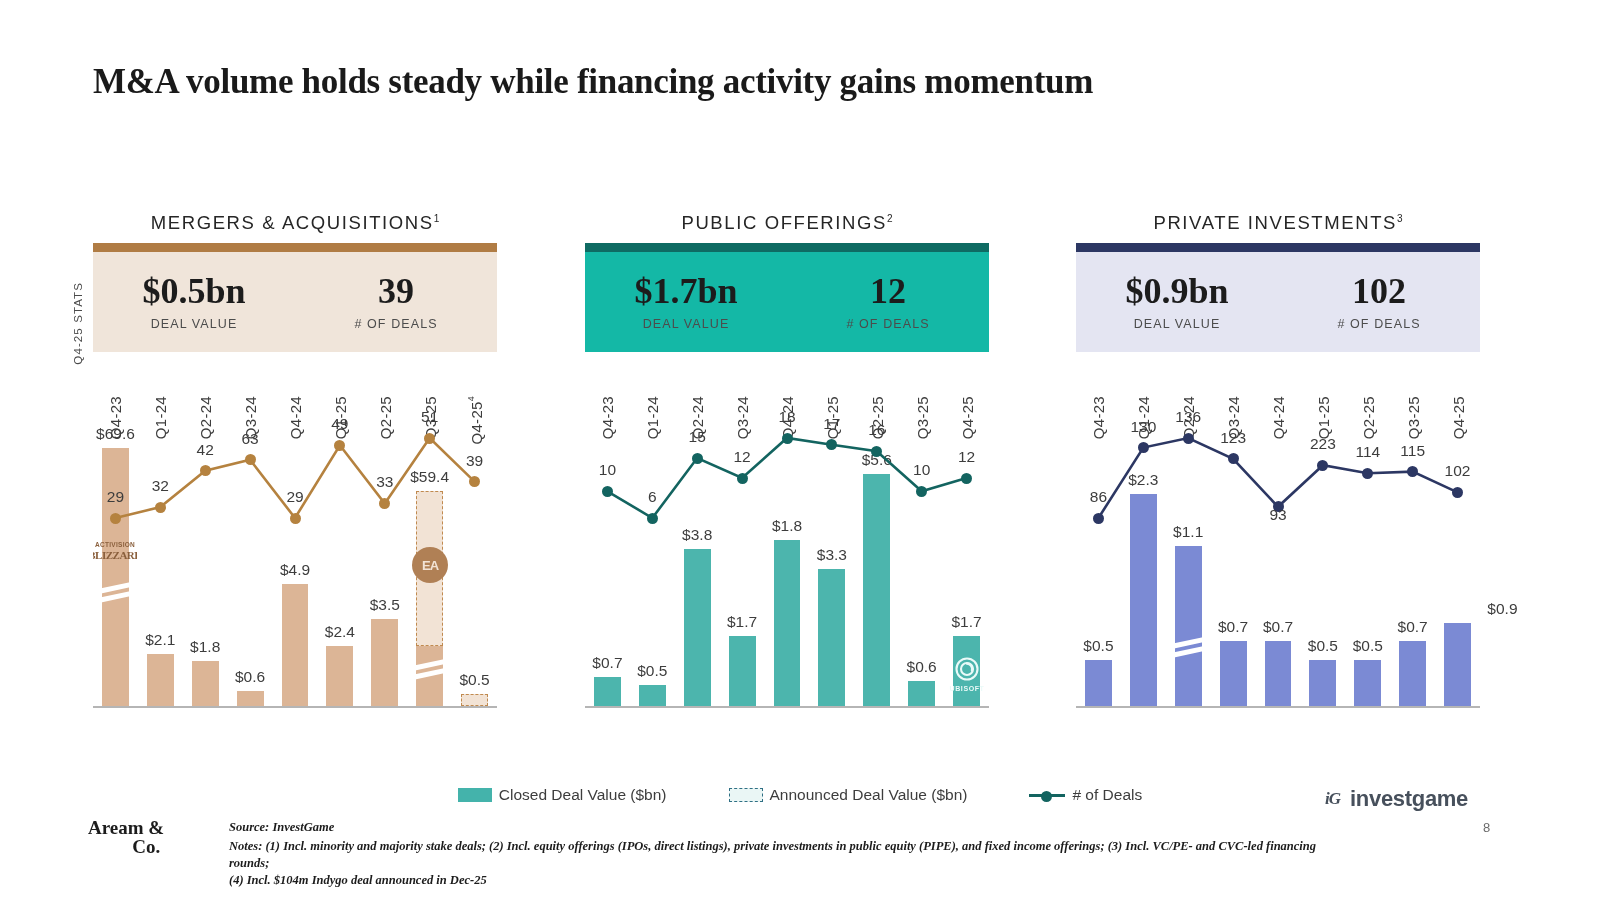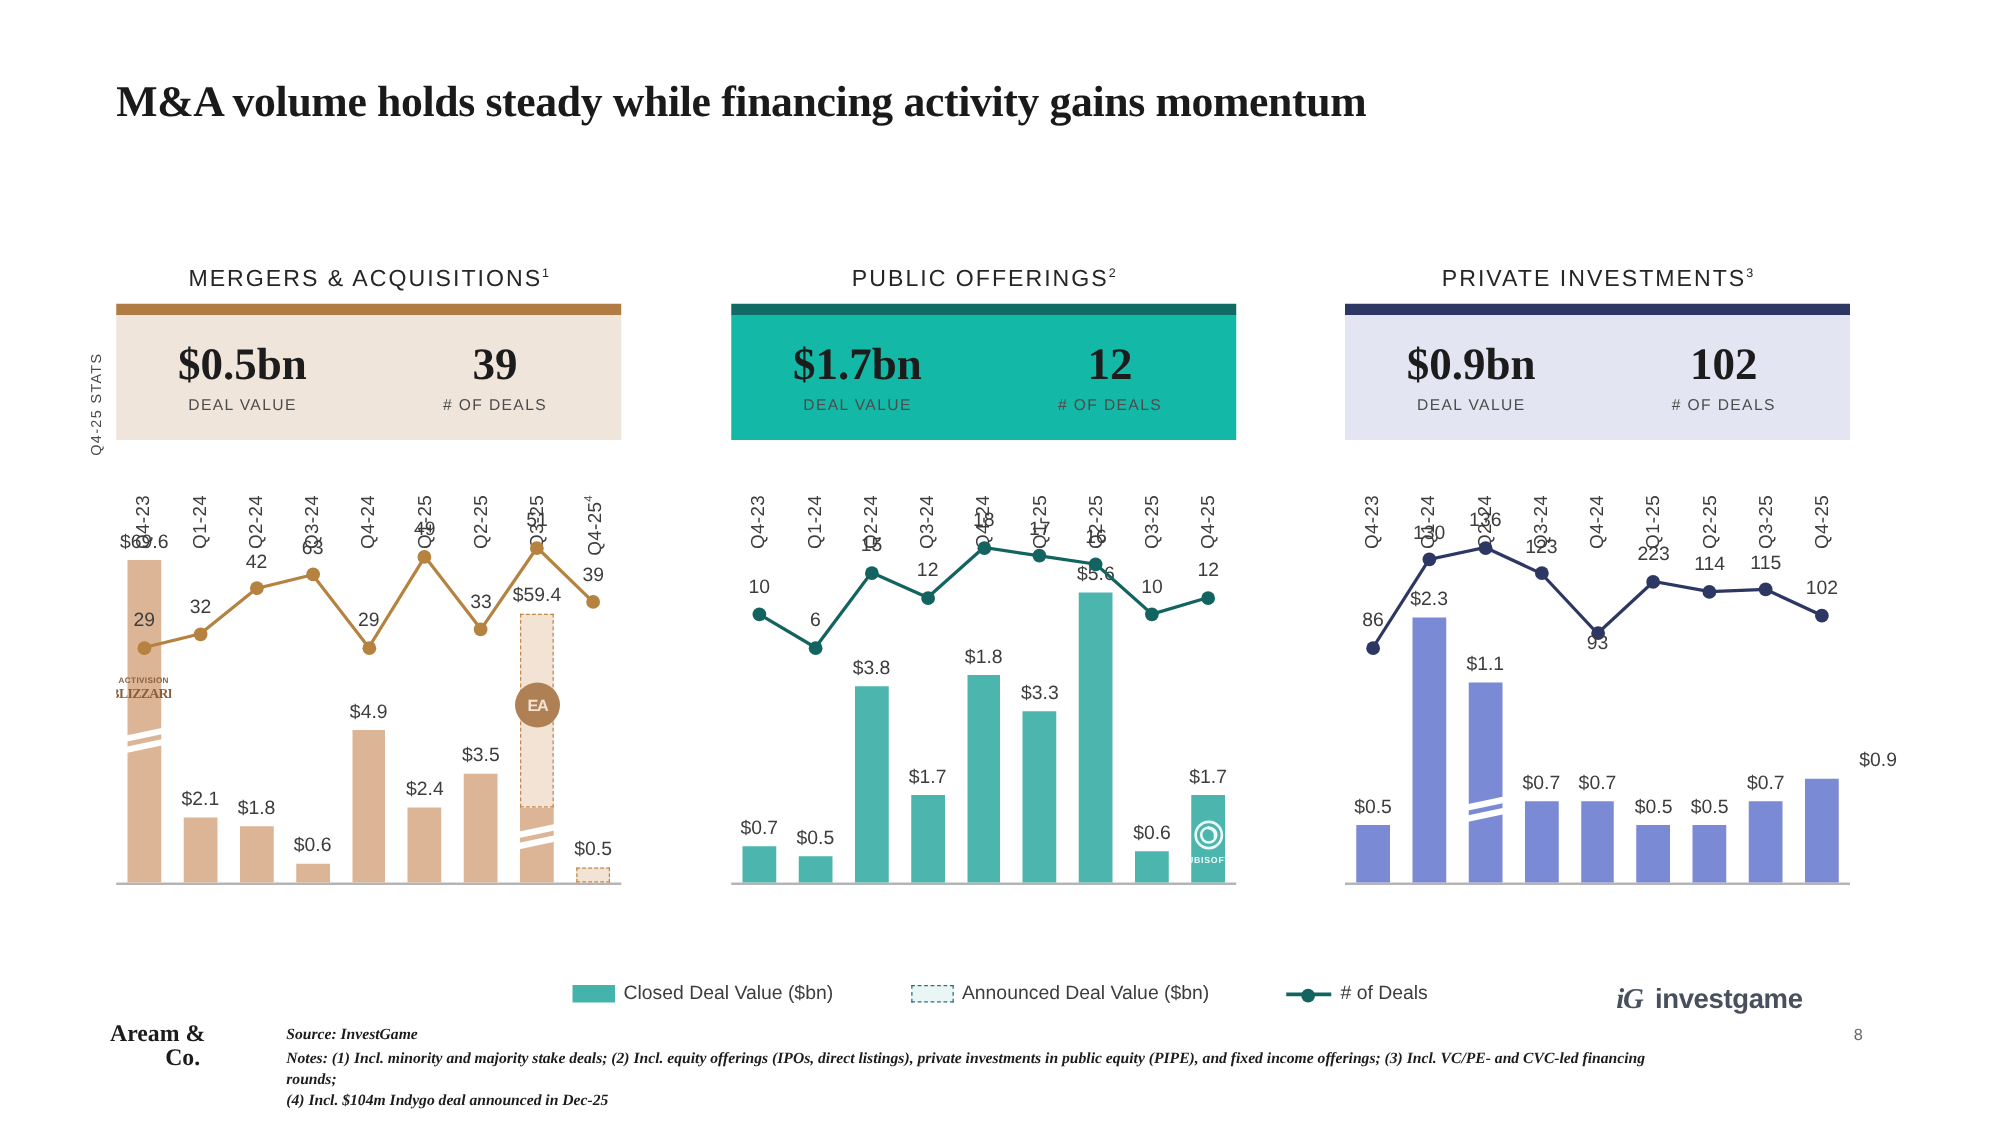--- a/index.html
+++ b/index.html
@@ -141,21 +141,21 @@
     font-family: "Liberation Serif", serif; font-weight: bold;
     font-size: 19px; color: #1c1c1c; line-height: 1.0;
   }
   .aream-logo .l2 { display: block; text-align: right; padding-right: 4px; }
   .ig-logo {
     position: absolute; left: 1293px; top: 786px;
     display: flex; align-items: center; gap: 10px;
   }
   .ig-mark {
     font-family: "Liberation Serif", serif; font-style: italic; font-weight: bold;
-    font-size: 23px; color: #47505c; letter-spacing: -1px;
+    font-size: 17px; color: #47505c; letter-spacing: -1px; margin-left: 32px;
   }
   .ig-word { font-size: 22px; font-weight: bold; color: #47505c; letter-spacing: -0.3px; }
   .page-num {
     position: absolute; left: 1483px; top: 820px;
     font-size: 13px; color: #6b6b6b;
   }
 </style>
 </head>
 <body>
 

